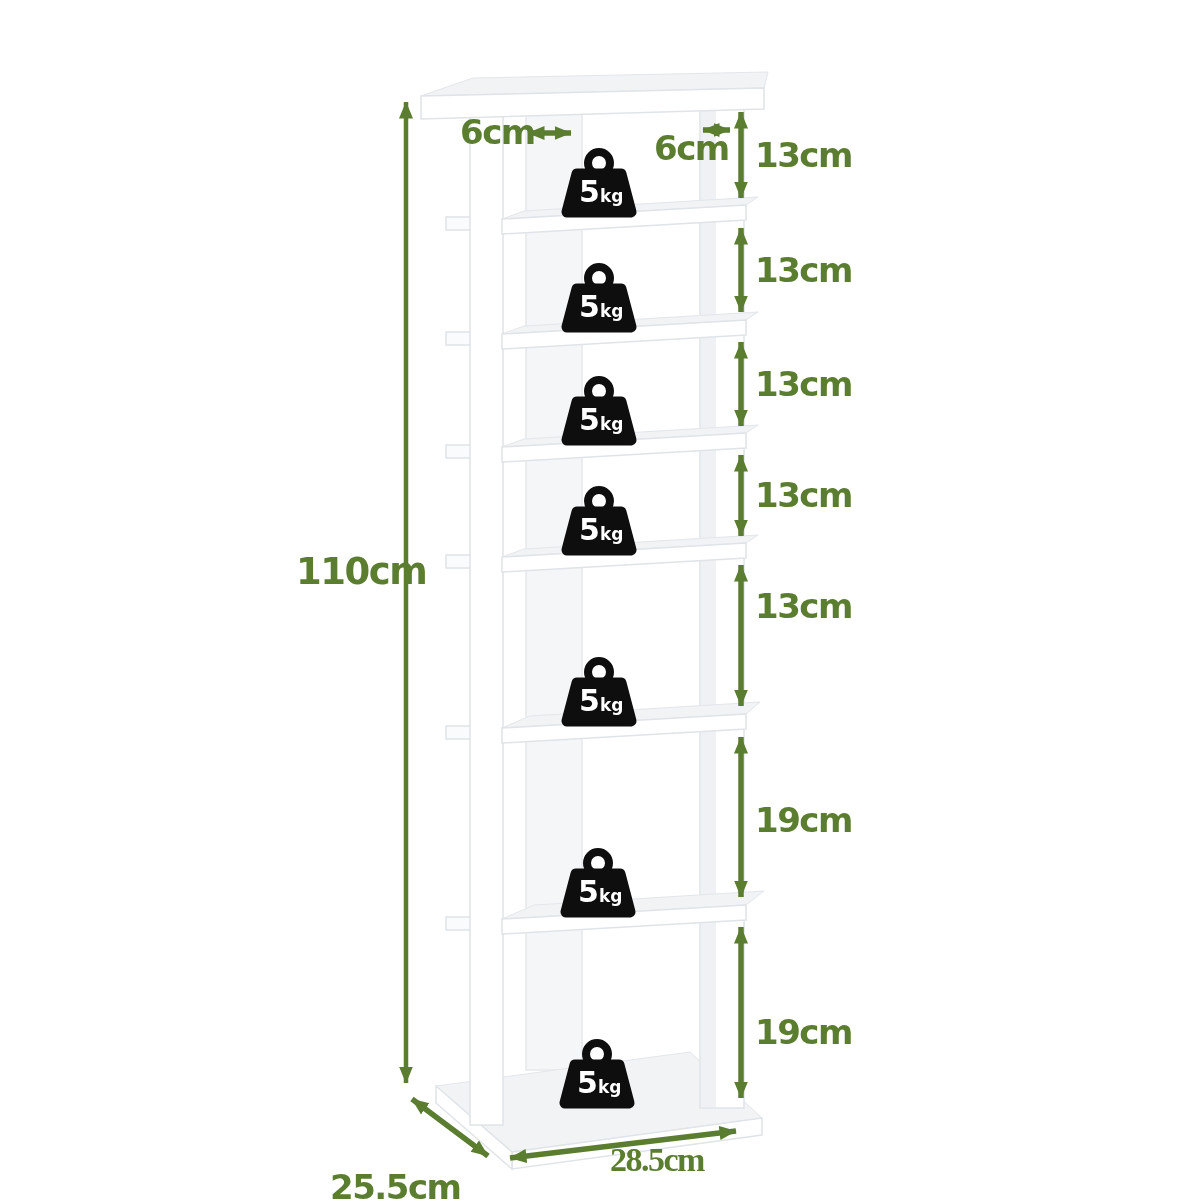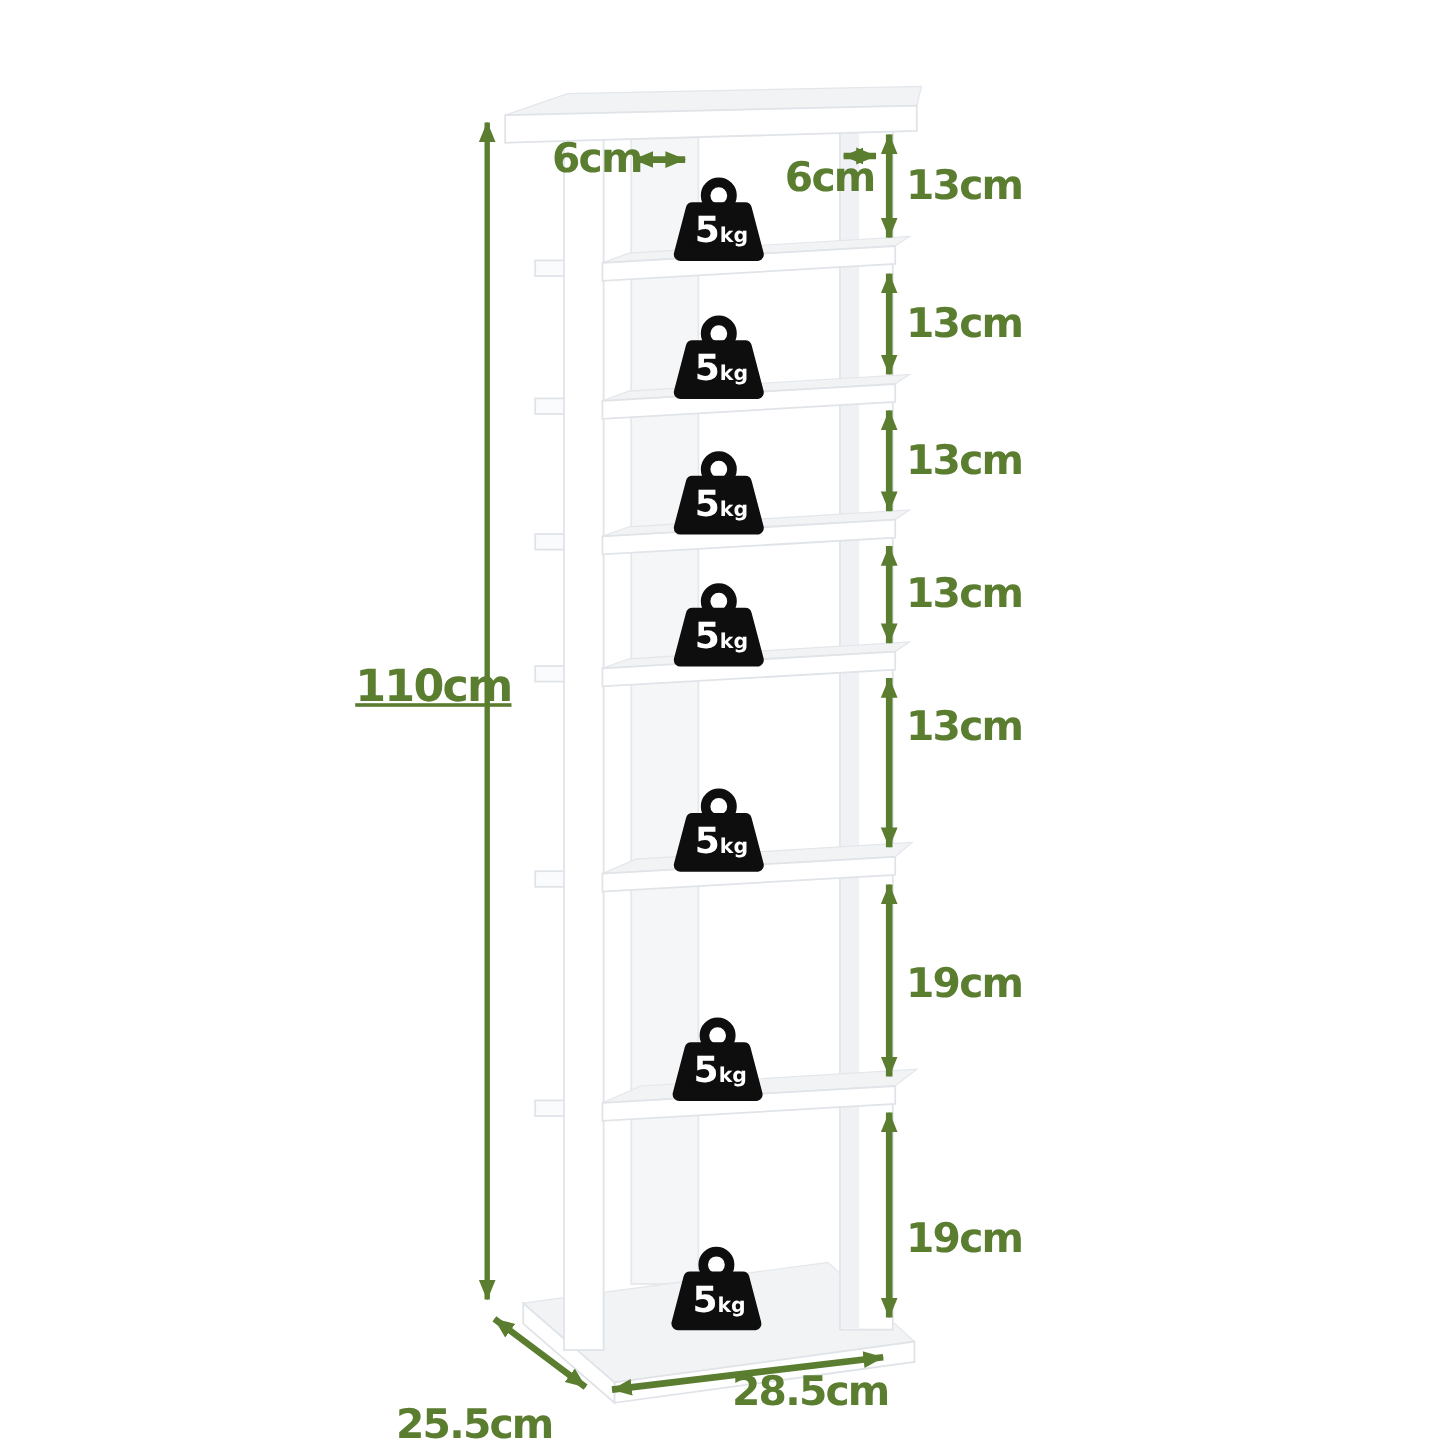--- a/index.html
+++ b/index.html
@@ -30,21 +30,21 @@
   .wring{fill:none;stroke:var(--ink);stroke-width:8;}
   .wtext{fill:#ffffff;font-family:"DejaVu Sans","Liberation Sans",sans-serif;
          font-weight:700;font-size:30px;}
   .wunit{font-size:17px;}
 
   
   .dim{
     position:absolute;color:var(--green);font-weight:700;font-size:34px;
     letter-spacing:-1.5px;line-height:1.18;white-space:nowrap;
   }
-  .dim.height{font-size:37px;width:106px;text-align:left;text-decoration:underline;}
+  .dim.height{font-size:37px;width:106px;text-align:left;}
 </style>
 </head>
 <body>
 
 <div class="stage">
 
   <svg class="rack-svg" viewBox="0 0 1200 1200" xmlns="http://www.w3.org/2000/svg">
     <defs>
       <marker id="ah" markerUnits="userSpaceOnUse" markerWidth="20" markerHeight="18" refX="16.5" refY="8" orient="auto-start-reverse">
         <path d="M0,1 L17,8 L0,15 Z" fill="#5a7d30"></path>
@@ -161,15 +161,15 @@
 
   <div class="dim" style="left:755px;top:135px;">13cm</div>
   <div class="dim" style="left:755px;top:250px;">13cm</div>
   <div class="dim" style="left:755px;top:364px;">13cm</div>
   <div class="dim" style="left:755px;top:475px;">13cm</div>
   <div class="dim" style="left:755px;top:586px;">13cm</div>
   <div class="dim" style="left:755px;top:800px;">19cm</div>
   <div class="dim" style="left:755px;top:1012px;">19cm</div>
 
   <div class="dim" style="left:330px;top:1167px;">25.5cm</div>
-  <div class="dim" style="left:610px;top:1140px;">28.5cm</div>
+  <div class="dim" style="left:610px;top:1140px;font-family:Liberation Serif, serif;">28.5cm</div>
 
 </div>
 
 </body></html>

